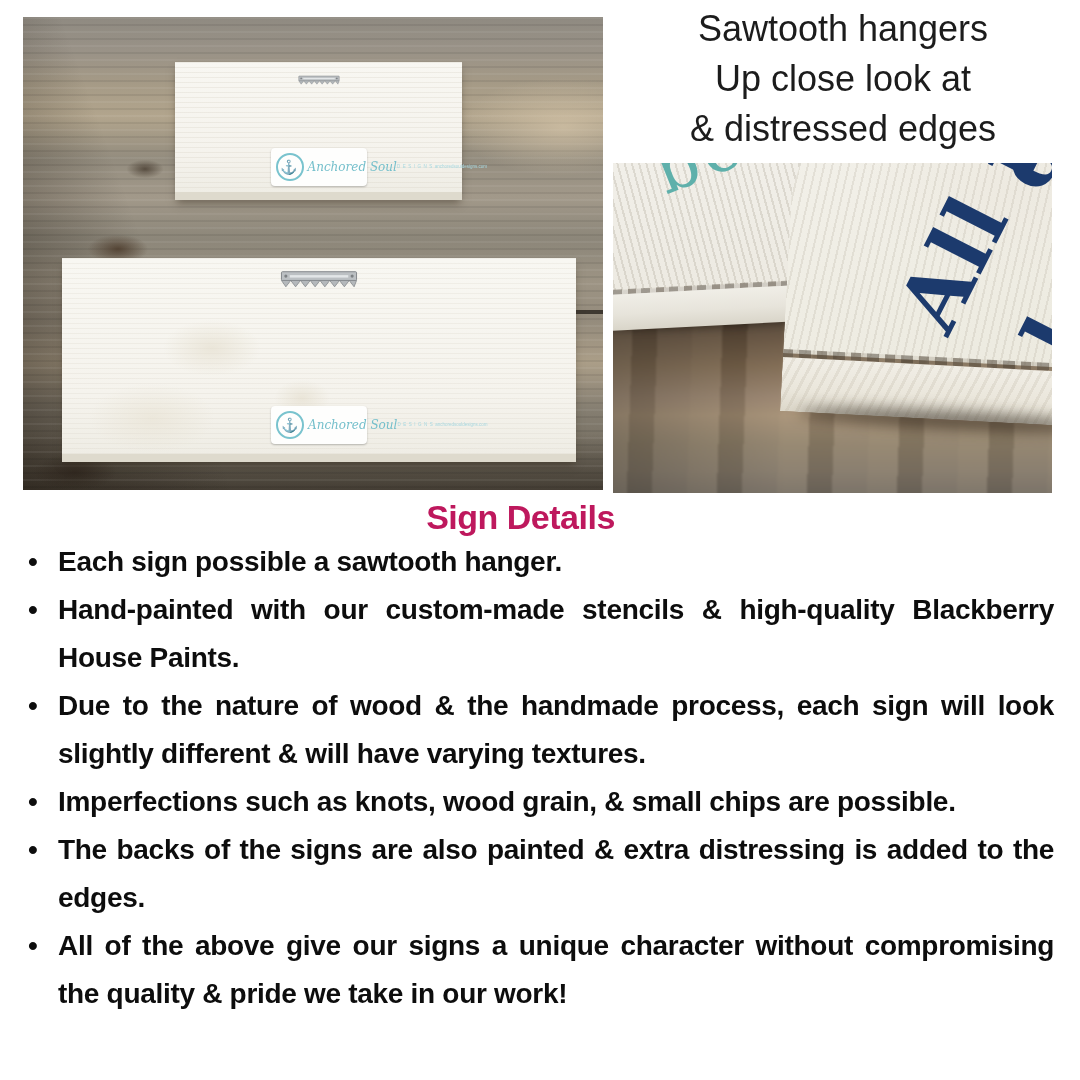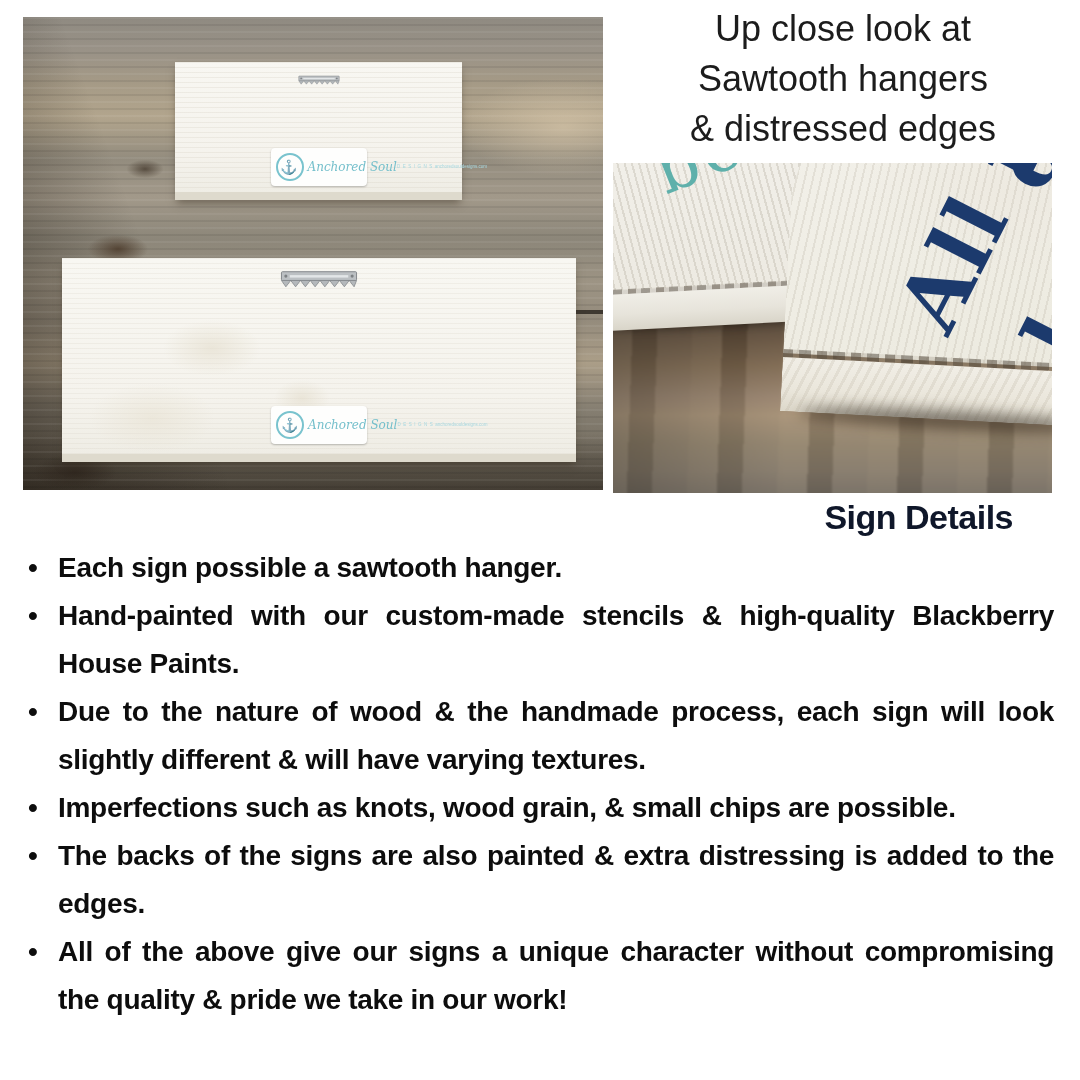--- a/index.html
+++ b/index.html
@@ -131,22 +131,22 @@
   .paint-navy{font-family:"DejaVu Serif",serif;font-weight:bold;color:#1c3a6d;}
   .allis-text{
     position:absolute;left:92px;top:238px;transform:rotate(-66deg);transform-origin:left top;
     font-size:84px;letter-spacing:3px;white-space:nowrap;
   }
   .frag-o{position:absolute;left:209px;top:41px;transform:rotate(-66deg);font-size:80px;}
   .frag-l{position:absolute;left:254px;top:216px;transform:rotate(-66deg);font-size:84px;}
   
   .details{position:absolute;left:28px;top:496px;width:1026px;}
   .details-heading{
-    width:985px;text-align:right;font-size:34px;font-weight:bold;line-height:42px;
-    letter-spacing:-0.5px;margin-bottom:6px;color:#0f172a;
+    width:985px;text-align:center;font-size:34px;font-weight:bold;line-height:42px;
+    letter-spacing:-0.5px;color:#be185d;
   }
   .bullet{display:flex;font-weight:bold;font-size:28px;line-height:48px;letter-spacing:-0.3px;color:#0d0d0d;}
   .bullet-dot{flex:0 0 30px;}
   .bullet-text{flex:1;text-align:justify;}
 </style>
 </head>
 <body>
 
 <div class="photo-left">
   <div class="plank-seam"></div>
@@ -182,22 +182,22 @@
       <div class="brand-col">
         <span class="brand-script">Anchored Soul</span>
         <span class="brand-sub">DESIGNS</span>
         <span class="brand-url">anchoredsouldesigns.com</span>
       </div>
     </div>
   </div>
 </div>
 
 <div class="caption">
+  <div>Sawtooth hangers</div>
   <div>Up close look at</div>
-  <div>Sawtooth hangers</div>
   <div>&amp; distressed edges</div>
 </div>
 
 <div class="photo-right">
   <div class="rp-table"></div>
   <div class="rp-sliver"></div>
   <div class="rp-shadow rp-shadow-left"></div>
 
   <div class="board board-left">
     <div class="bl-face"></div>

